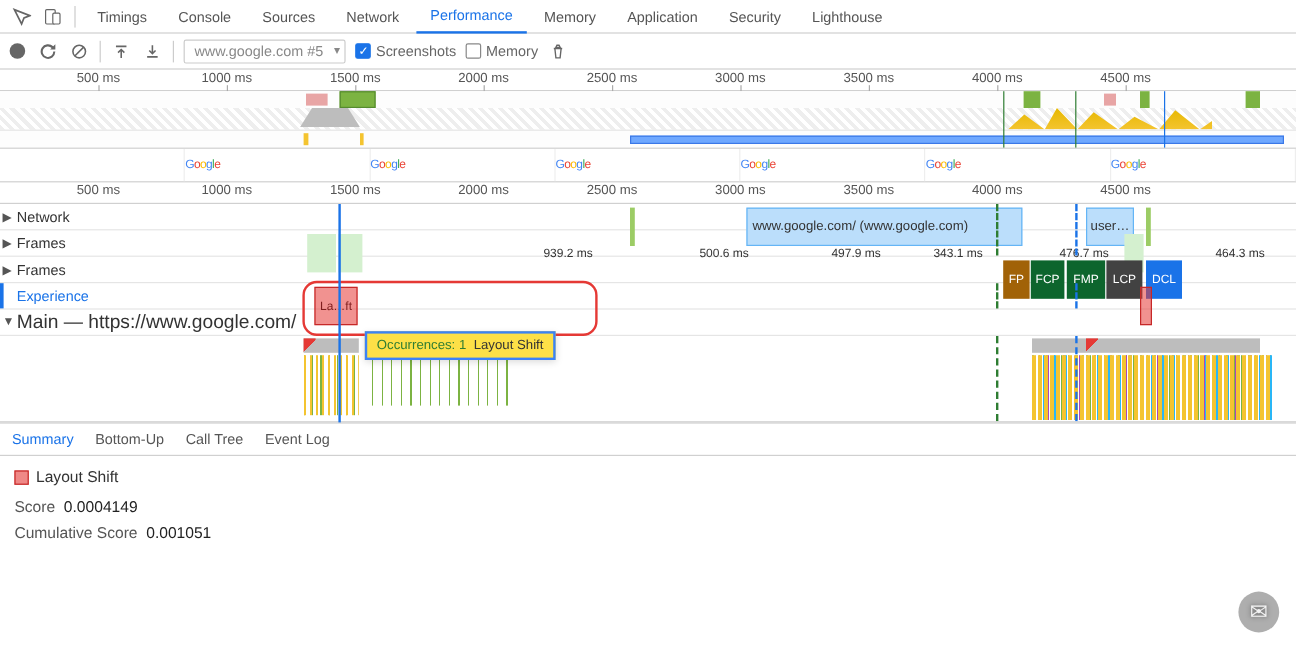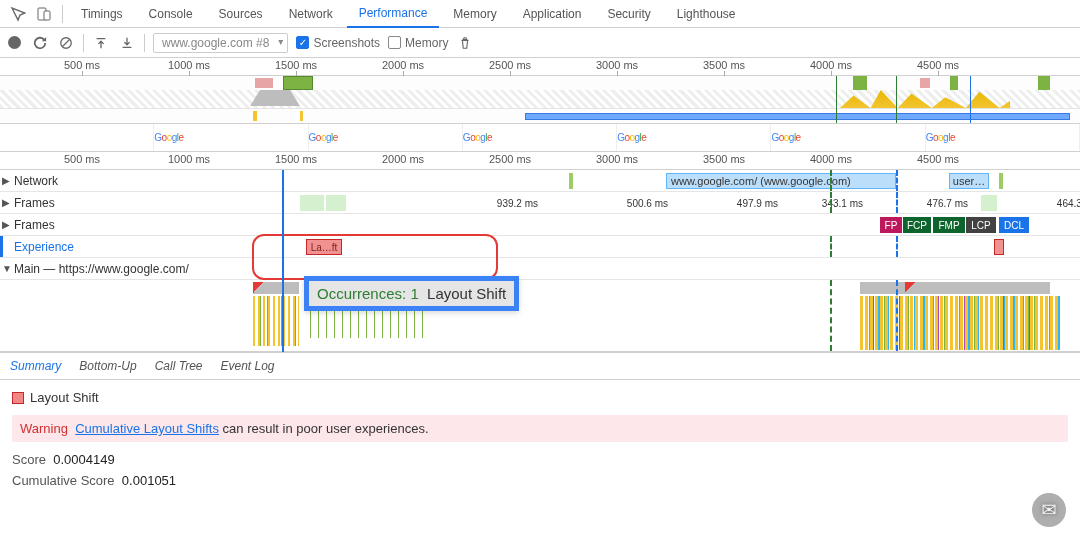--- a/index.html
+++ b/index.html
@@ -31,30 +31,30 @@
   .screens { height: 28px; display: flex; border-bottom: 1px solid #d0d0d0;}
   .screens .thumb { flex: 1; border-right: 1px solid #eee; display:flex; align-items:center; }
   
   .tracks { position: relative; }
   .track { height: 22px; border-bottom: 1px solid #e5e5e5; display: flex; align-items: center; position: relative; }
   .track .label { padding-left: 14px; font-size: 12px; color: #333; position: relative; z-index: 2;}
   .track .tri { position: absolute; left: 2px; font-size: 10px; color: #555; }
   .track.sel .label { color: #1a73e8; }
   .track.sel::before { content:""; position:absolute; left:0; top:0; bottom:0; width:3px; background:#1a73e8;}
   .lane { position: absolute; left: 0; right: 0; top: 0; bottom: 0; }
-  .seg { position: absolute; top: 3px; height: 16px; font-size: 10px; display:flex; align-items:center; justify-content:center; overflow: hidden; margin-left: 44px;}
+  .seg { position: absolute; top: 3px; height: 32px; font-size: 10px; display:flex; align-items:center; justify-content:center; overflow: hidden;}
   
   .mainflame { height: 72px; position: relative; border-bottom: 1px solid #d0d0d0; overflow: hidden;}
   
   .callout { position: absolute; border: 2px solid #e53935; border-radius: 12px; }
-  .tooltip { position: absolute; background: #e5e5e5; border: 5px solid #3b82f6; padding: 4px 8px; font-size: 15px; z-index: 5; white-space: nowrap; box-shadow: 0 2px 6px rgba(0,0,0,.15);}
+  .tooltip { position: absolute; background: #fde047; border: 2px solid #3b82f6; padding: 4px 8px; font-size: 11px; z-index: 5; white-space: nowrap; box-shadow: 0 2px 6px rgba(0,0,0,.15);}
   .tooltip .occ { color: #2e7d32; }
   
   .btabs { height: 28px; border-bottom: 1px solid #d0d0d0; border-top: 1px solid #d0d0d0; display: flex; align-items: center; gap: 18px; padding-left: 10px; color: #555;}
-  .btabs .bt { cursor: pointer; font-style: italic; }
+  .btabs .bt { cursor: pointer; }
   .btabs .bt.active { color: #1a73e8; }
   
   .sum { padding: 10px 12px; font-size: 13px;}
   .sum .title { display:flex; align-items:center; gap:6px; margin-bottom:10px;}
   .sum .sq { width:12px; height:12px; background: rgba(229,57,53,0.6); border:1px solid #c62828;}
   .warn { background: #fde7ea; padding: 6px 8px; border-radius: 2px; margin-bottom: 10px;}
   .warn .w { color: #d32f2f; }
   .warn a { color: #1a73e8; text-decoration: underline; }
   .kv { margin: 6px 0; color: #555; }
   .kv b { color: #222; font-weight: 500; }
@@ -111,21 +111,21 @@
       <svg width="14" height="14" viewBox="0 0 16 16">
         <path d="M8 2v8M5 7l3 3 3-3M3 13h10" stroke="#666" stroke-width="1.5" fill="none" transform="rotate(180 8 8)"></path>
       </svg>
     </div>
   <div class="btn">
       <svg width="14" height="14" viewBox="0 0 16 16">
         <path d="M8 2v8M5 7l3 3 3-3M3 13h10" stroke="#666" stroke-width="1.5" fill="none"></path>
       </svg>
     </div>
   <div class="sep" style="width:1px;height:18px;background:#ccc"></div>
-  <div class="dropdown">www.google.com #8</div>
+  <div class="dropdown">www.google.com #5</div>
   <label class="chk">
       <span class="box checked">✓</span>
       <span>Screenshots</span>
     </label>
   <label class="chk">
       <span class="box"></span>
       <span>Memory</span>
     </label>
   <div class="btn">
       <svg width="14" height="14" viewBox="0 0 16 16">
@@ -242,41 +242,41 @@
       <div class="seg" style="left:960px;width:100px;justify-content:flex-end;padding-right:6px">464.3 ms</div>
       <div style="position:absolute;left:830px;top:0;bottom:0;border-left:2px dashed #2e7d32"></div>
       <div style="position:absolute;left:896px;top:0;bottom:0;border-left:2px dashed #1a73e8"></div>
     </div>
   </div>
 
   <div class="track">
     <span class="tri">▶</span>
     <span class="label">Frames</span>
     <div class="lane">
-      <div class="seg" style="left:836px;width:22px;background:#be185d;color:#fff">FP</div>
+      <div class="seg" style="left:836px;width:22px;background:#a16207;color:#fff">FP</div>
       <div class="seg" style="left:859px;width:28px;background:#0d652d;color:#fff">FCP</div>
       <div class="seg" style="left:889px;width:32px;background:#0d652d;color:#fff">FMP</div>
       <div class="seg" style="left:922px;width:30px;background:#424242;color:#fff">LCP</div>
       <div class="seg" style="left:955px;width:30px;background:#1a73e8;color:#fff">DCL</div>
     </div>
   </div>
 
   <div class="track sel">
     <span class="label">Experience</span>
     <div class="lane">
       <div class="seg" style="left:262px;width:36px;background:rgba(229,57,53,.55);border:1px solid #c62828;color:#7f1d1d;font-size:10px">La…ft</div>
       <div class="seg" style="left:950px;width:10px;background:rgba(229,57,53,.55);border:1px solid #c62828"></div>
       <div style="position:absolute;left:830px;top:0;bottom:0;border-left:2px dashed #2e7d32"></div>
       <div style="position:absolute;left:896px;top:0;bottom:0;border-left:2px dashed #1a73e8"></div>
     </div>
   </div>
 
   <div class="track" style="height:22px">
     <span class="tri">▼</span>
-    <span class="label" style="font-size:12px">Main — https://www.google.com/</span>
+    <span class="label" style="font-size:16px">Main — https://www.google.com/</span>
   </div>
   <div class="mainflame">
     <div style="position:absolute;left:253px;top:2px;width:46px;height:12px;background:#bdbdbd"></div>
     <div style="position:absolute;left:253px;top:2px;width:10px;height:12px;background:linear-gradient(135deg,#e53935 50%,transparent 50%)"></div>
     <div style="position:absolute;left:253px;top:16px;width:46px;height:50px;background:repeating-linear-gradient(90deg,#f4c430 0 2px,transparent 2px 5px), repeating-linear-gradient(90deg,#7cb342 0 1px,transparent 1px 7px)"></div>
     <div style="position:absolute;left:310px;top:8px;width:120px;height:50px;background:repeating-linear-gradient(90deg,#7cb342 0 1px,transparent 1px 8px)"></div>
     <div style="position:absolute;left:860px;top:2px;width:190px;height:12px;background:#bdbdbd"></div>
     <div style="position:absolute;left:905px;top:2px;width:10px;height:12px;background:linear-gradient(135deg,#e53935 50%,transparent 50%)"></div>
     <div style="position:absolute;left:860px;top:16px;width:200px;height:54px;background:
         repeating-linear-gradient(90deg,#f4c430 0 3px,transparent 3px 5px),
@@ -301,23 +301,19 @@
   <span class="bt">Bottom-Up</span>
   <span class="bt">Call Tree</span>
   <span class="bt">Event Log</span>
 </div>
 
 <div class="sum">
   <div class="title">
       <span class="sq"></span>
       <span>Layout Shift</span>
     </div>
-  <div class="warn">
-    <span class="w">Warning</span>&nbsp;
-    <a href="#">Cumulative Layout Shifts</a><span> can result in poor user experiences.</span>
-  </div>
   <div class="kv"><span>Score</span>&nbsp;&nbsp;<b>0.0004149</b></div>
   <div class="kv"><span>Cumulative Score</span>&nbsp;&nbsp;<b>0.001051</b></div>
 </div>
 
 <div class="wm">
   <div class="c">✉</div>
 </div>
 
 </body></html>

